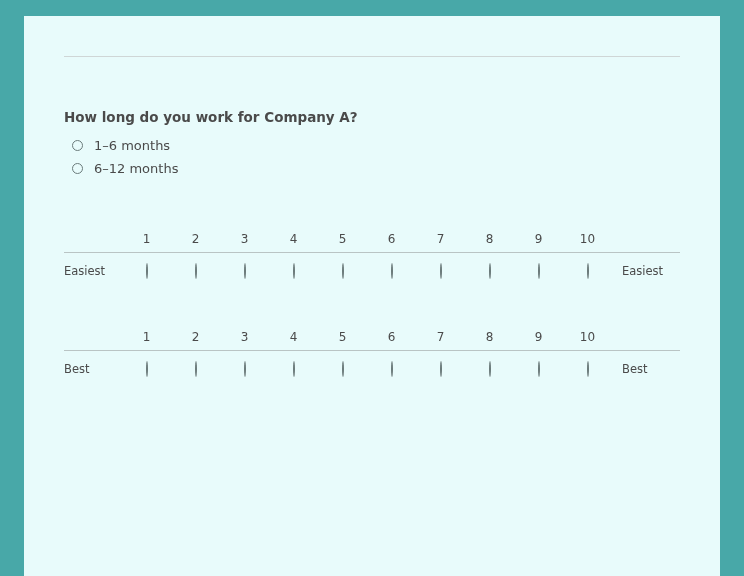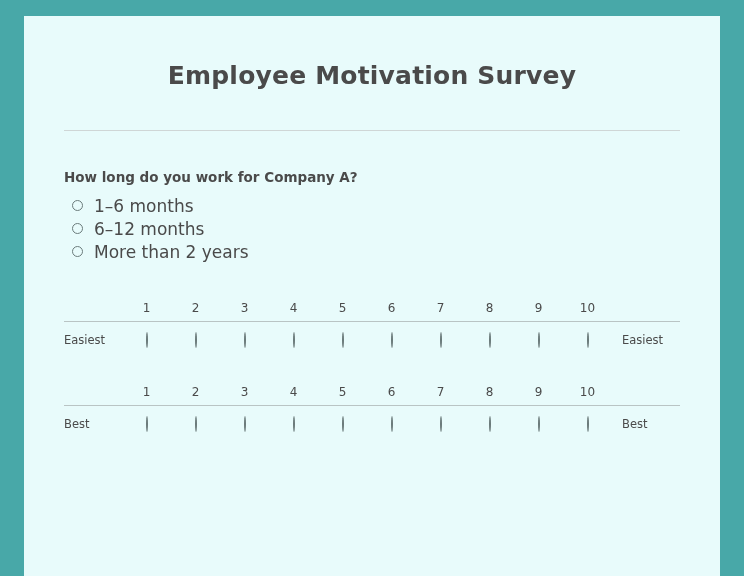--- a/index.html
+++ b/index.html
@@ -33,21 +33,21 @@
   }
   .divider {
     height: 1px;
     background: #cfd6d6;
     margin: 40px 40px 0 40px;
   }
   .content {
     padding: 0 40px;
   }
   .question {
-    margin-top: 38px;
+    margin-top: 52px;
   }
   .q-label {
     font-size: 13.5px;
     font-weight: bold;
     color: #4a4a4a;
     margin-bottom: 9px;
   }
   
   .opt-row {
     display: flex;
@@ -59,21 +59,21 @@
     height: 11px;
     border: 1px solid #6b7b7b;
     border-radius: 50%;
     background: transparent;
     box-sizing: border-box;
     flex: none;
     margin-right: 11px;
     margin-left: 8px;
   }
   .opt-label {
-    font-size: 17px;
+    font-size: 13px;
     color: #4a4a4a;
   }
   
   .scale {
     margin-top: 4px;
   }
   .scale-head {
     display: flex;
     align-items: flex-end;
     border-bottom: 1px solid #b9c4c4;
@@ -110,40 +110,35 @@
     width: 12px;
     height: 12px;
   }
   .scale-2 .scale-head { padding-left: 0; }
 </style>
 </head>
 <body>
 
 <div class="page">
 
-  <div class="title">Employee Motivation Survey</div>
 
   <div class="divider"></div>
 
   <div class="content">
 
     <div class="question">
       <div class="q-label">How long do you work for Company A?</div>
 
       <div class="opt-row">
         <span class="radio"></span>
         <span class="opt-label">1–6 months</span>
       </div>
       <div class="opt-row">
         <span class="radio"></span>
         <span class="opt-label">6–12 months</span>
-      </div>
-      <div class="opt-row">
-        <span class="radio"></span>
-        <span class="opt-label">More than 2 years</span>
       </div>
     </div>
 
     <div class="question">
 
       <div class="scale">
         <div class="scale-head">
           <span class="side-label"></span>
           <div class="cells">
             <div class="cell">1</div>

